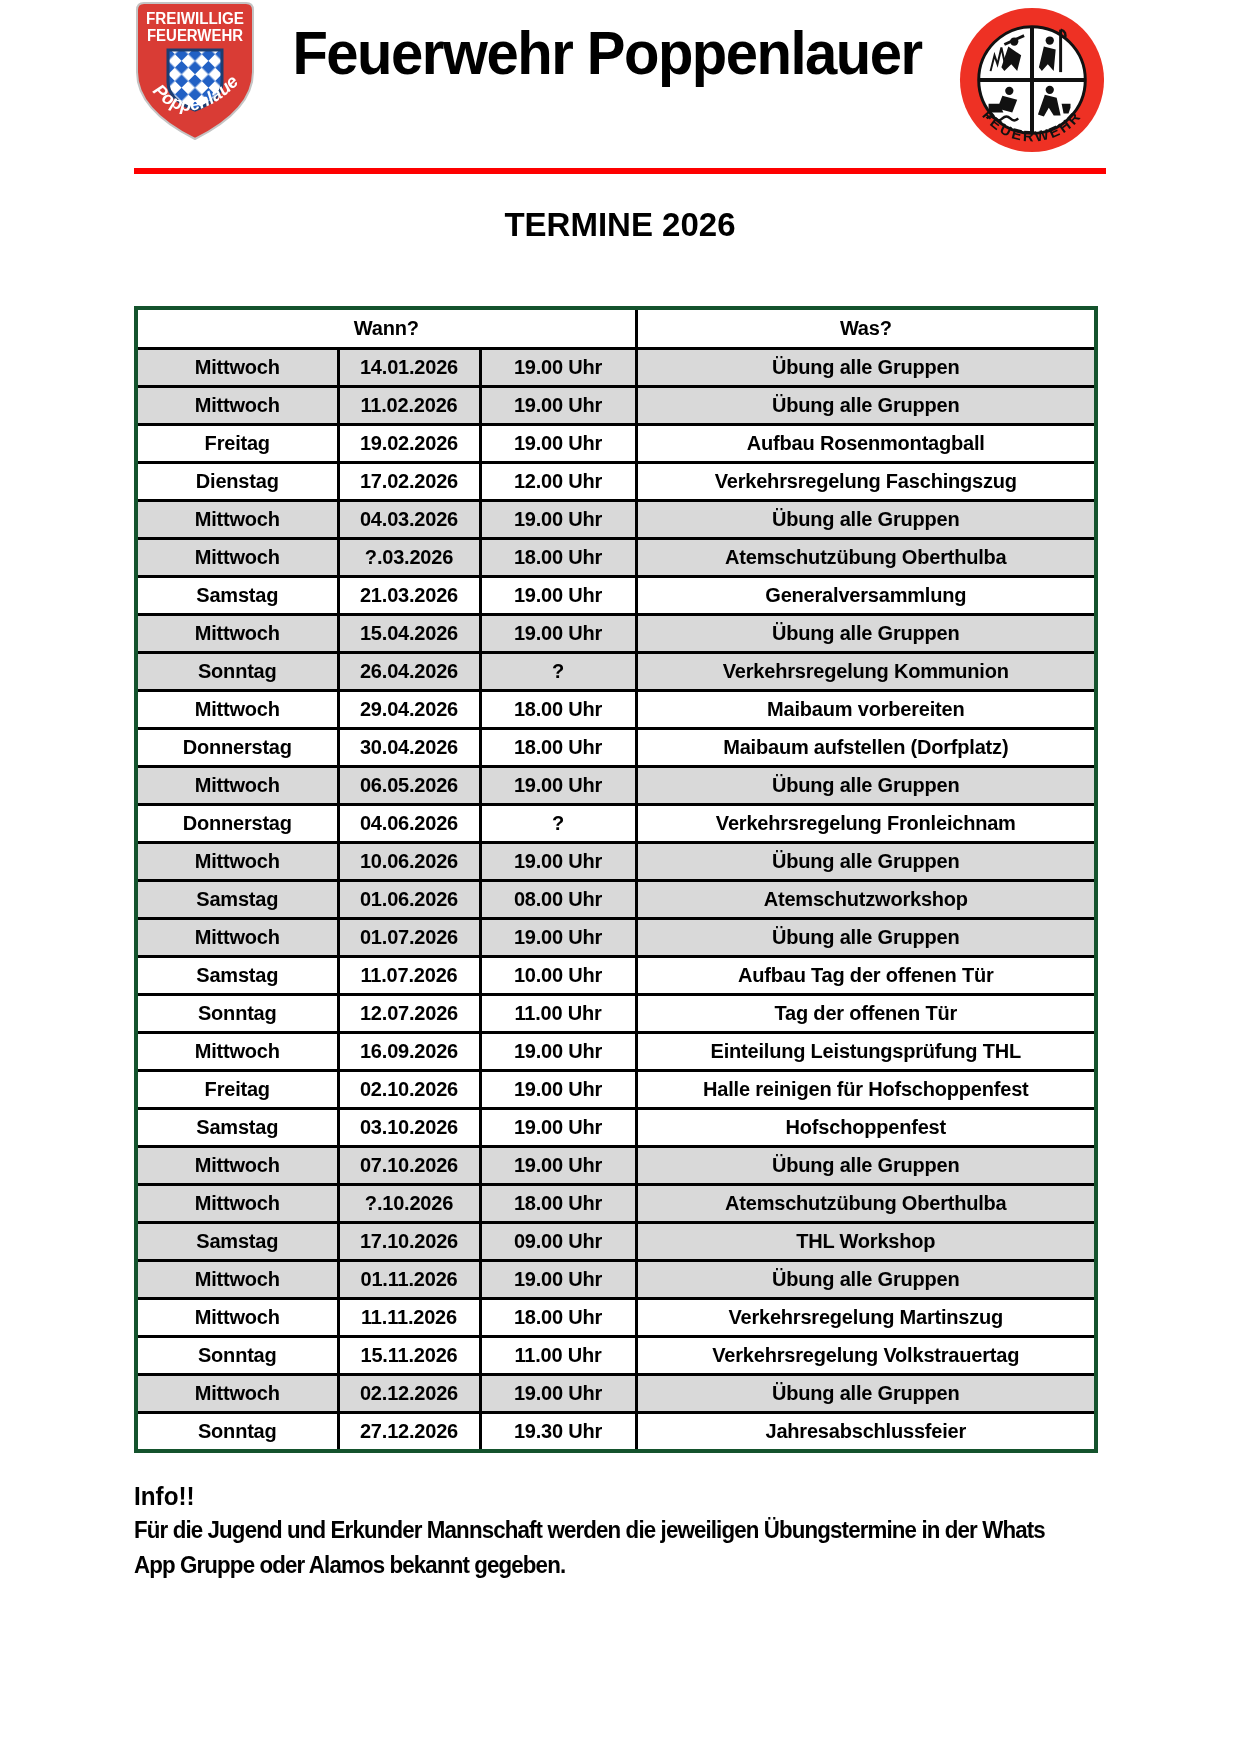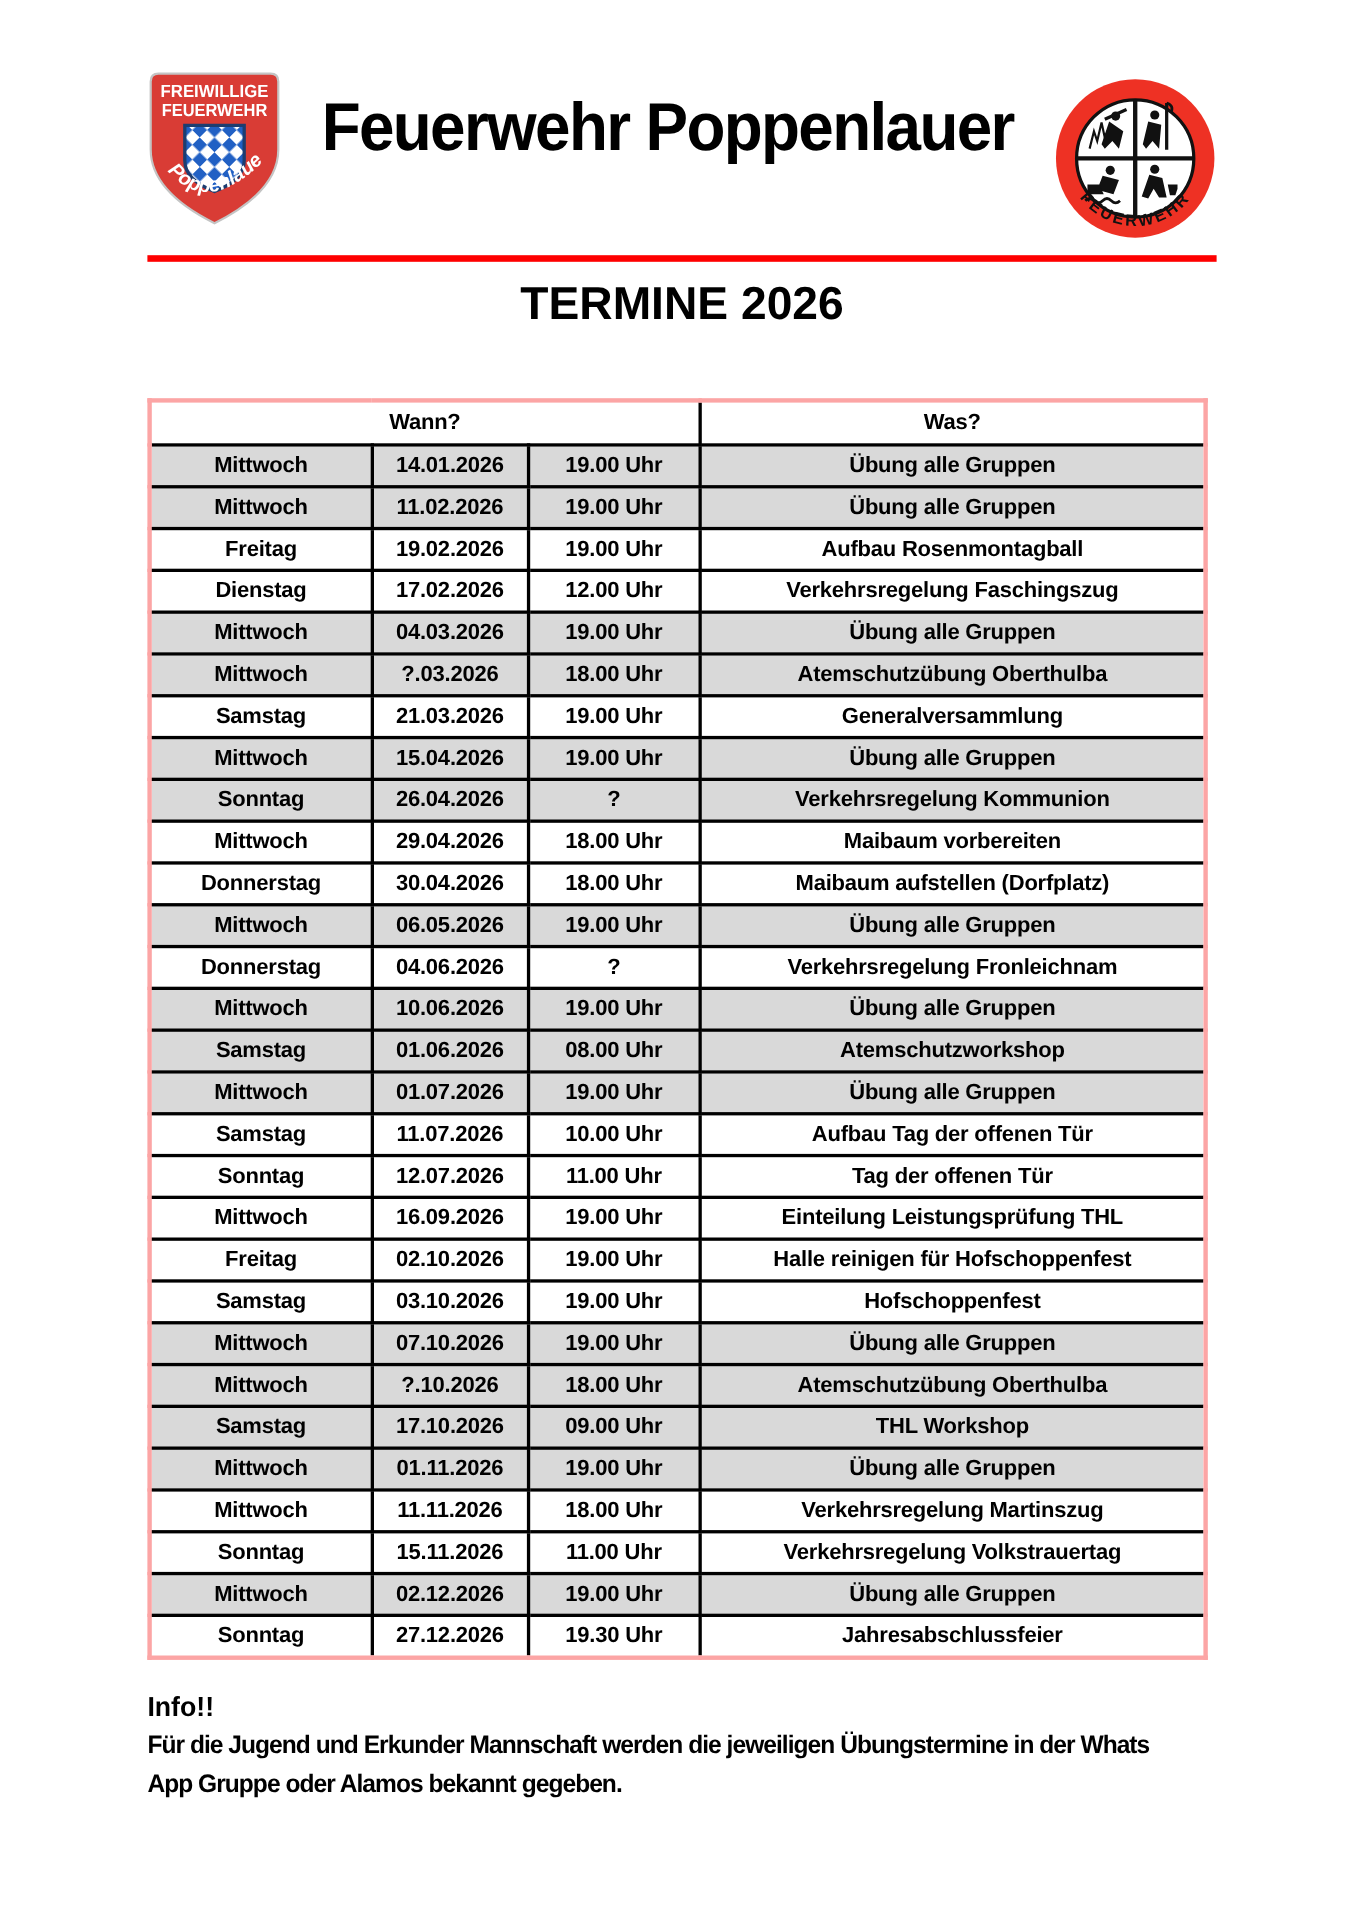--- a/index.html
+++ b/index.html
@@ -1,35 +1,35 @@
 <!DOCTYPE html>
 <html><head>
 <meta charset="utf-8">
 <style>
   html,body{margin:0;padding:0;}
   body{
     width:1240px;height:1754px;background:#fff;color:#000;
     font-family:"Liberation Sans",sans-serif;overflow:hidden;
   }
-  .content{width:972px;margin:0 auto;padding-top:64px;}
+  .content{width:972px;margin:0 auto;}
   .masthead{display:flex;align-items:flex-start;}
   .left-logo svg{width:122px;height:142px;display:block;}
   .right-logo svg{width:148px;height:148px;display:block;margin-top:6px;}
   .masthead-title{
     flex:1;text-align:center;font-weight:bold;font-size:58px;line-height:1.1;
     letter-spacing:-1.5px;padding-top:20px;transform:scaleY(1.06);
   }
   .divider{height:6px;background:var(--accent,#f00);margin-top:14px;}
   .doc-title{
-    text-align:center;font-size:42px;font-weight:bold;margin:14px 0 0 0;
+    text-align:center;font-size:33px;font-weight:bold;margin:32px 0 0 0;
     letter-spacing:0;
   }
   table.schedule{
     table-layout:fixed;border-collapse:collapse;width:960px;margin-top:62px;
-    border:4px solid #fca5a5;
+    border:4px solid #14532d;
   }
   .schedule th,.schedule td{
     border:3px solid #000;text-align:center;font-weight:bold;font-size:20px;
     padding:0;white-space:nowrap;overflow:hidden;letter-spacing:-0.2px;
   }
   .schedule thead th{height:37px;}
   .schedule td{height:35px;}
   .schedule tr.shaded td{background:var(--shade,#d9d9d9);}
   .footer{margin-top:26px;transform:scaleX(0.97);transform-origin:left;}
   .footer-heading{font-size:25px;font-weight:bold;line-height:34px;}

